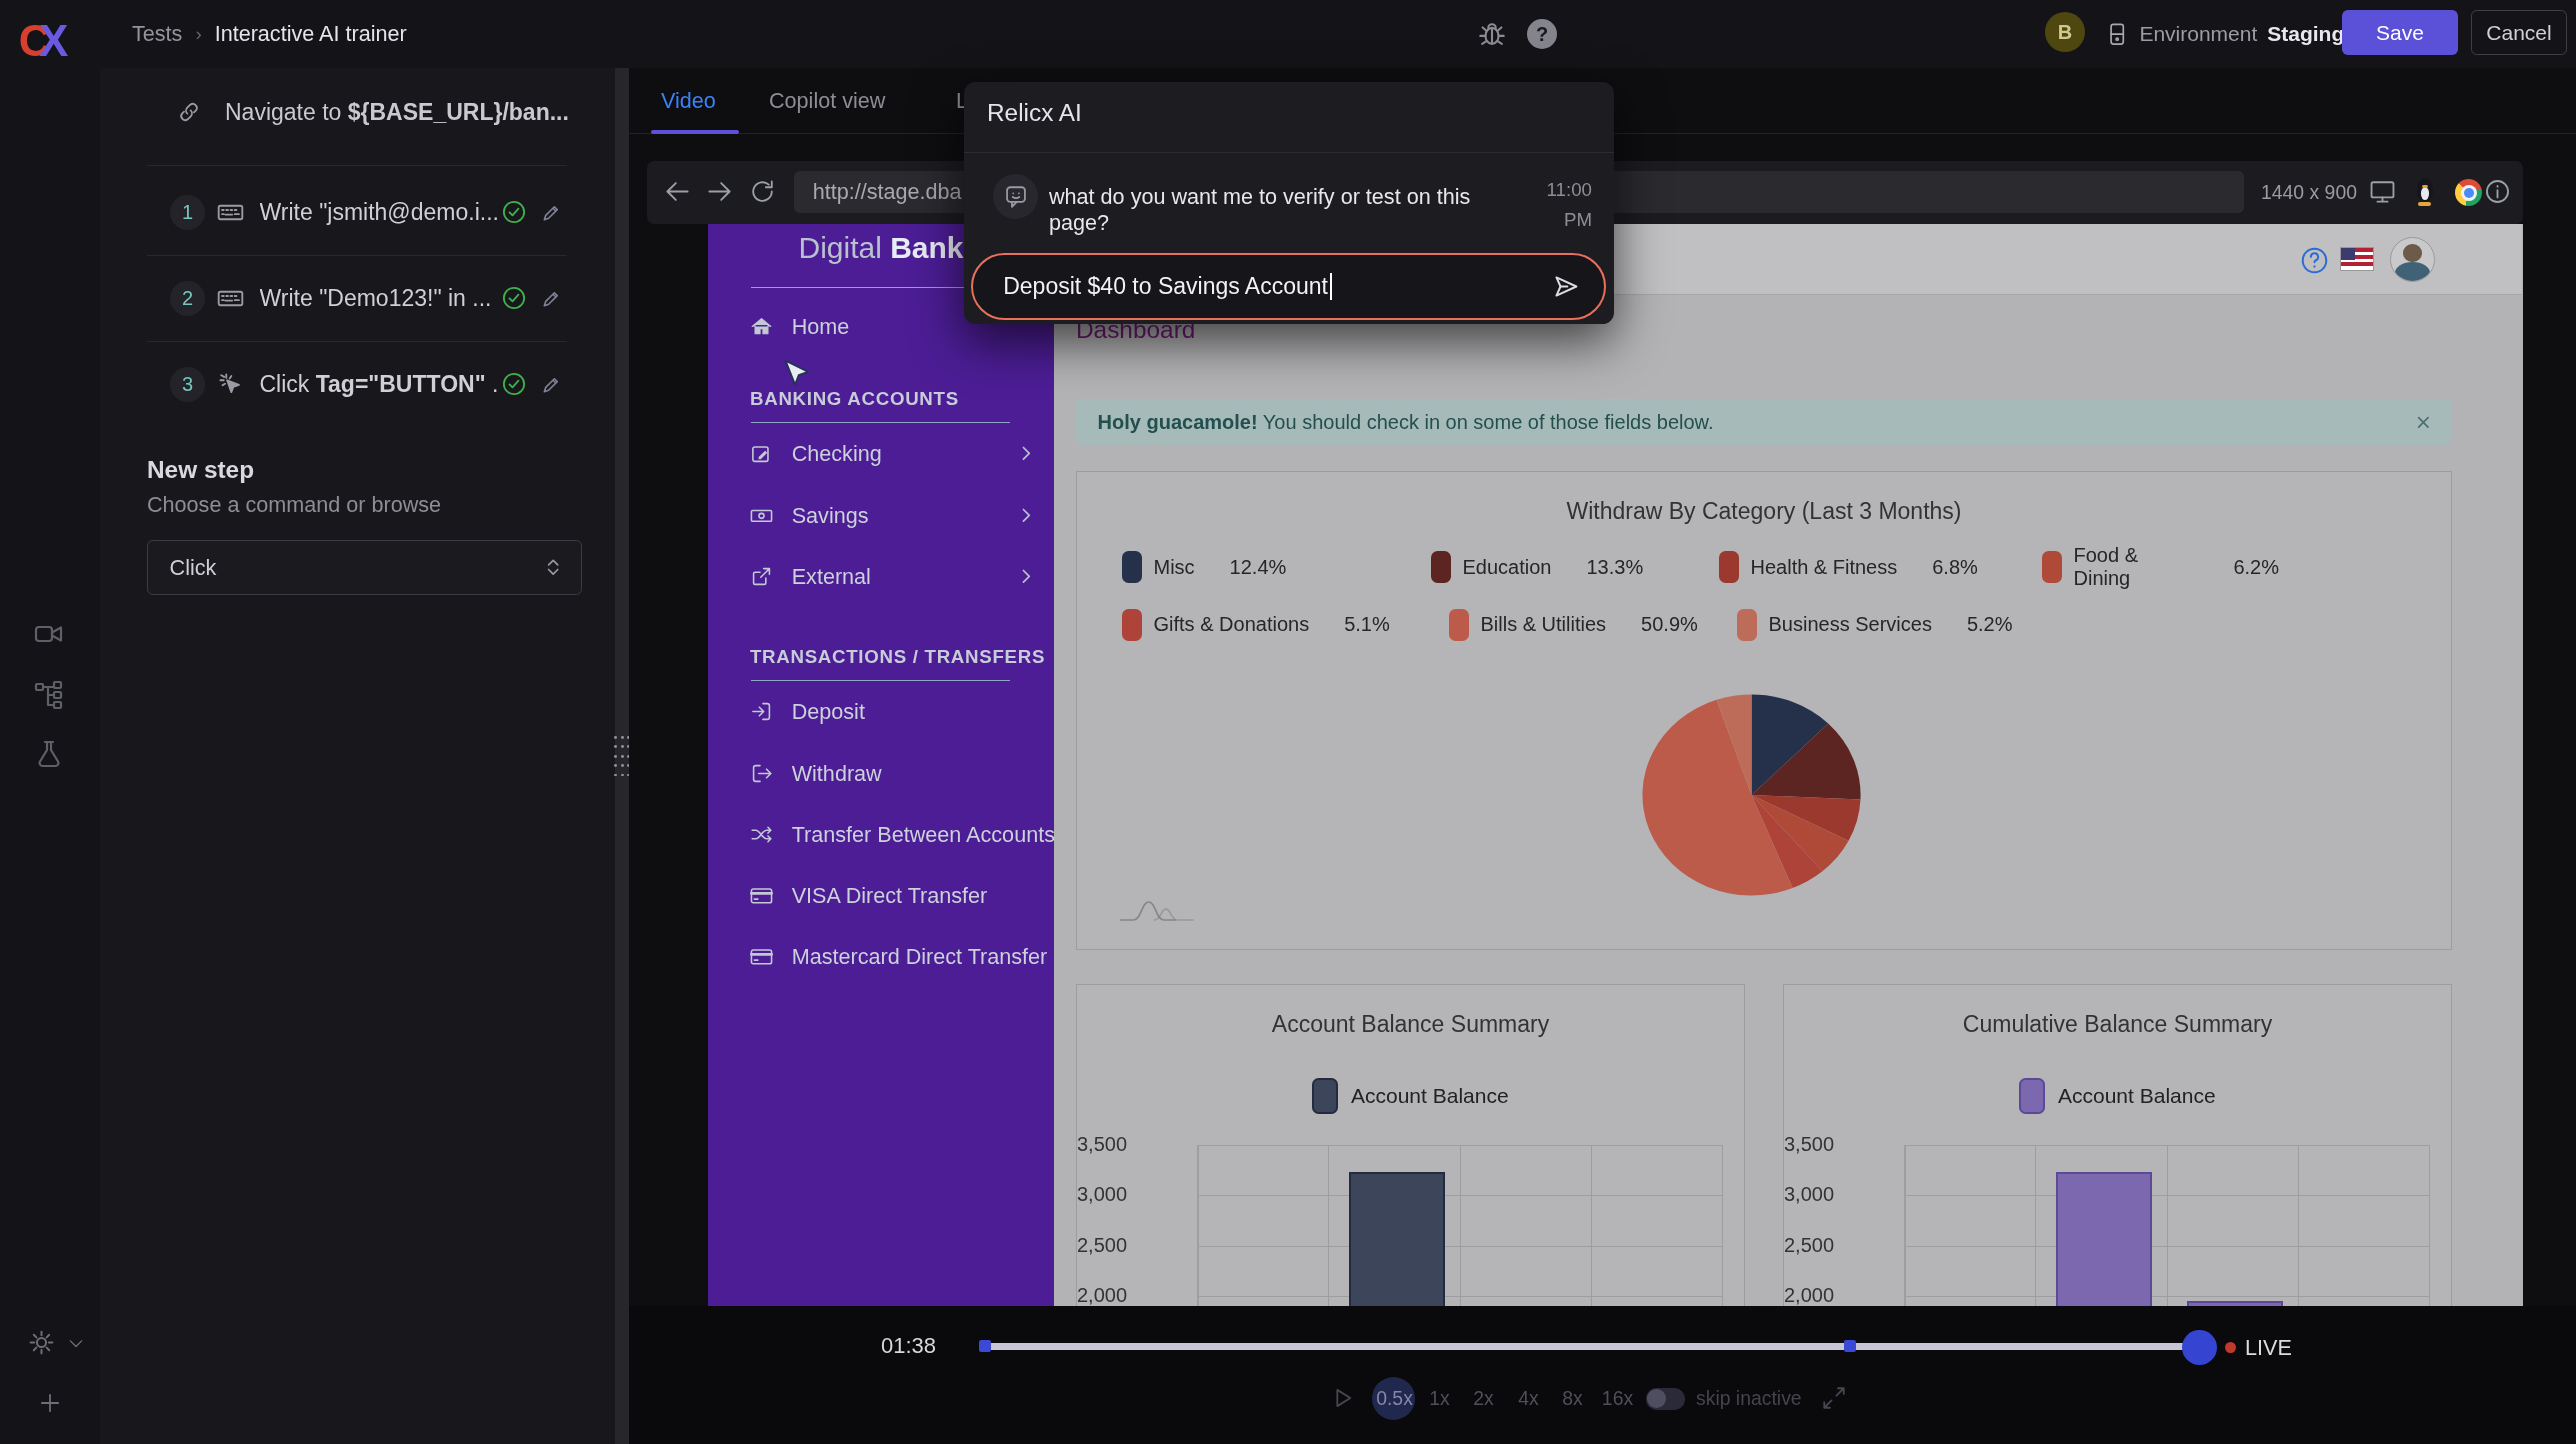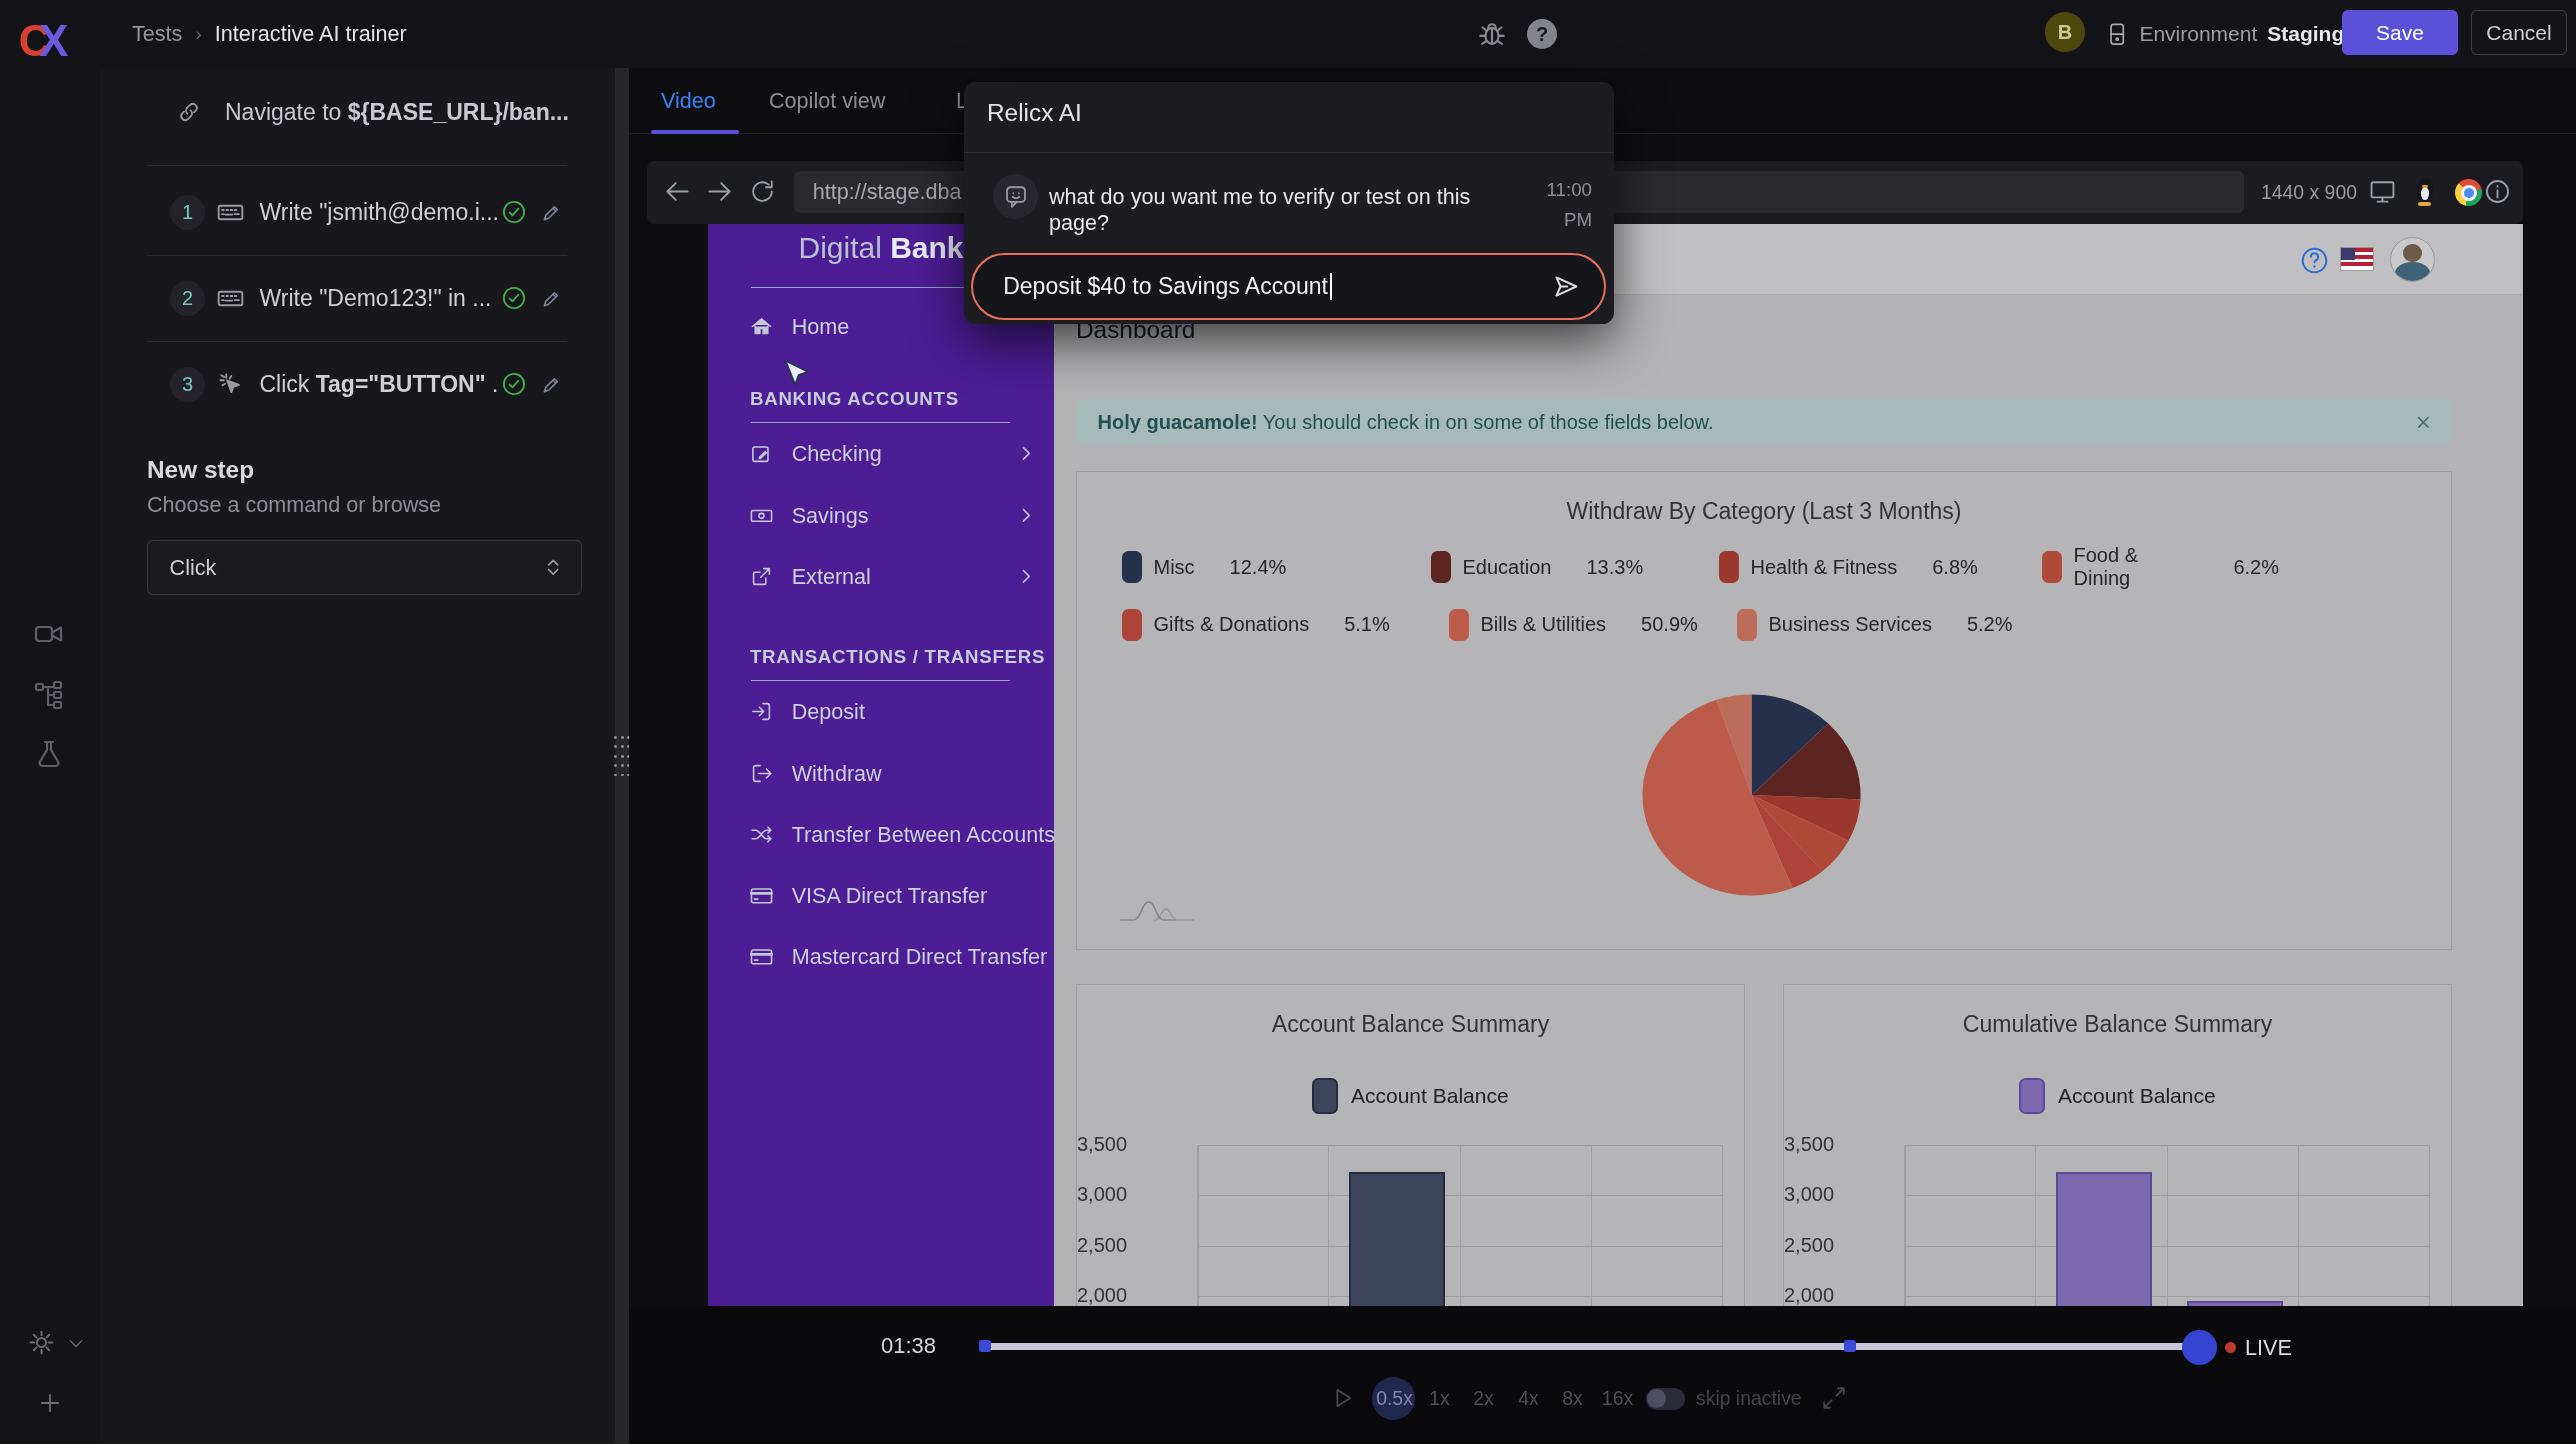--- a/index.html
+++ b/index.html
@@ -86,21 +86,21 @@
   .b-item .chev{width:18.7px;height:18.7px;color:#b8bfce;margin-left:auto;margin-right:18.7px;}
   .b-header{position:absolute;left:42px;font-size:18.7px;font-weight:bold;letter-spacing:0.7px;color:#c7cdd8;white-space:nowrap;}
   
   #app-header{left:346px;top:0;width:1468px;height:70px;background:#c0c0c2;border-bottom:1.4px solid #a6a6a8;}
   #q-ic{left:1592px;top:21.6px;width:29px;height:29px;color:#2b6bd4;}
   #usflag{left:1633px;top:24.4px;width:32px;height:21.6px;background:repeating-linear-gradient(#b22234 0 3.6px,#fff 3.6px 7.2px);outline:0.7px solid #999;}
   #usflag .canton{position:absolute;left:0;top:0;width:14.4px;height:11.5px;background:#3c3b6e;}
   #app-avatar{left:1682px;top:13px;width:43px;height:43px;border-radius:50%;background:#c9c9cb;overflow:hidden;border:0.7px solid #9a9a9c;}
   #app-avatar .head{position:absolute;left:12.2px;top:5.8px;width:18.7px;height:18.7px;border-radius:50%;background:#6d5b49;}
   #app-avatar .shoulders{position:absolute;left:4.3px;top:24.4px;width:35px;height:21.6px;border-radius:50% 50% 0 0;background:#3f6276;}
-  #dash-title{left:368px;top:92px;font-size:24.4px;color:#0f172a;}
+  #dash-title{left:368px;top:92px;font-size:24.4px;color:#701a75;}
   #alert{left:368px;top:175px;width:1375px;height:46px;background:#a7baba;border-radius:4.3px;display:flex;align-items:center;font-size:20px;color:#234f4f;}
   #alert .msg{margin-left:21.6px;}
   #alert .close{margin-left:auto;margin-right:18.7px;width:18.7px;height:18.7px;color:#4f6f6f;}
   .card{position:absolute;background:#b5b5b7;border:0.7px solid #9c9c9e;overflow:hidden;}
   #pie-card{left:368px;top:247px;width:1374px;height:477px;}
   .c-title{position:absolute;width:100%;text-align:center;font-size:23px;color:#333;}
   #pie-legend{left:45px;top:72px;right:14.4px;}
   .leg-row{display:flex;margin-bottom:18.7px;}
   .leg-item{display:flex;align-items:center;flex:none;}
   .leg-chip{width:20px;height:32px;border-radius:6.5px;flex:none;}

